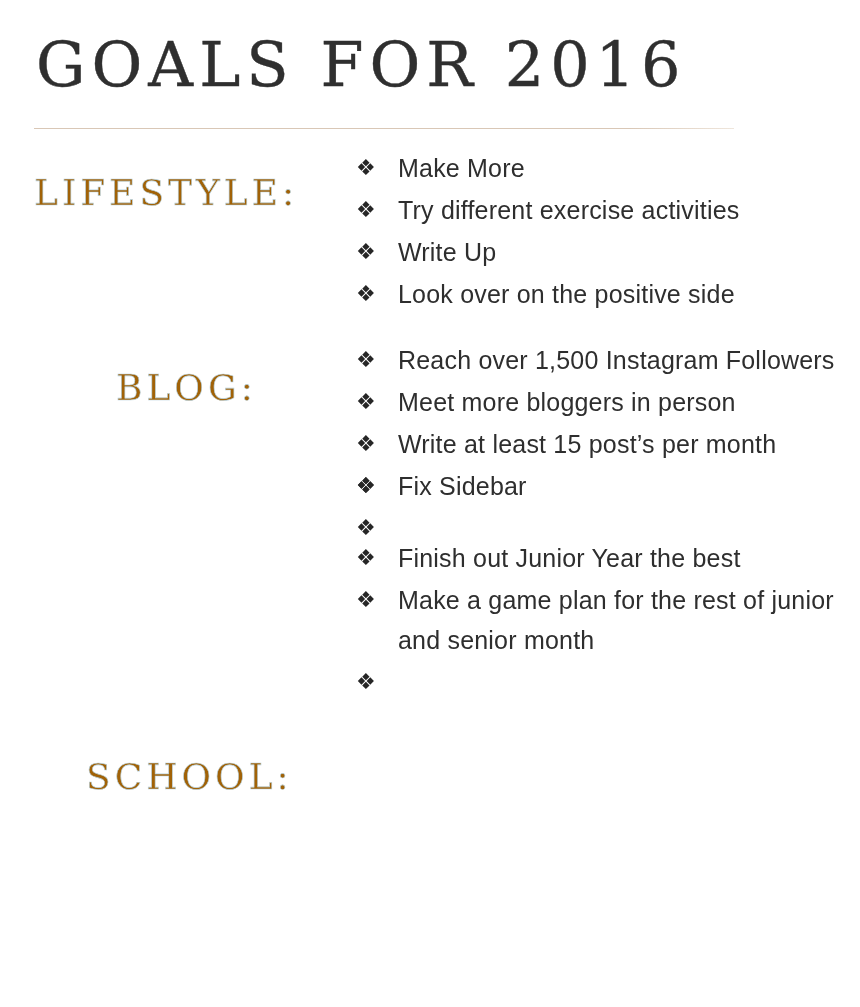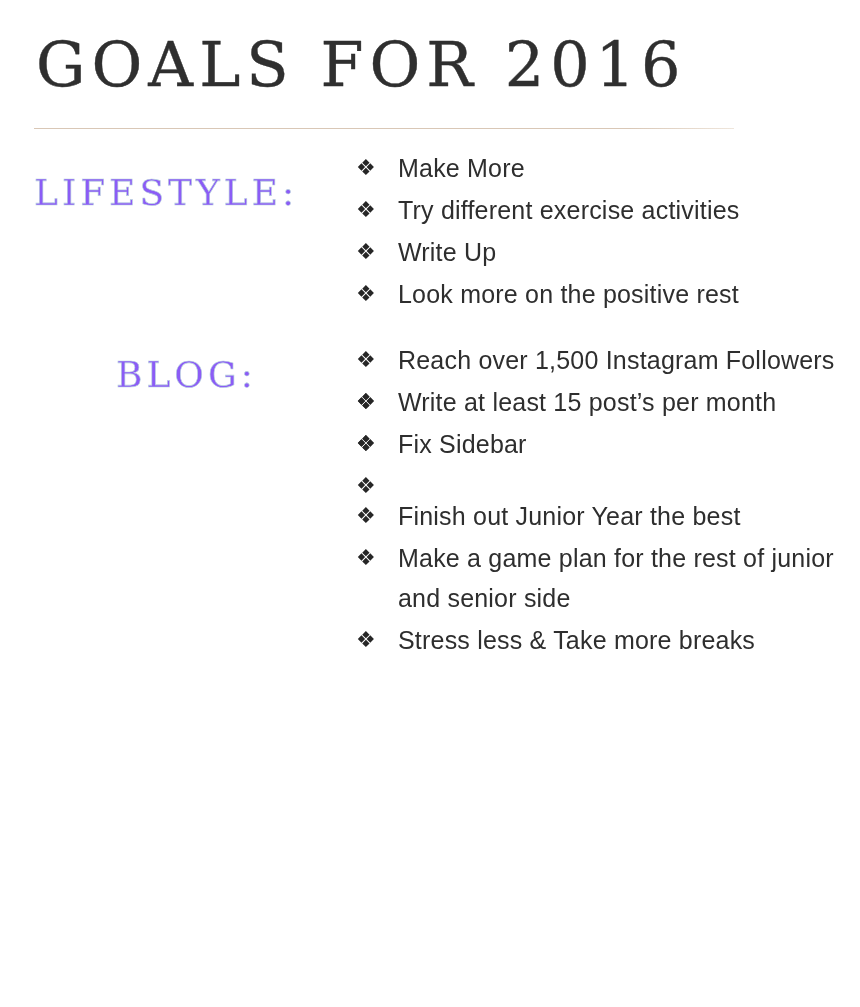--- a/index.html
+++ b/index.html
@@ -44,26 +44,26 @@
     height: 1px;
     background: linear-gradient(to right, #d9c7b6, #d9c7b6 85%, #efe6dc);
   }
 
   
   .section-head {
     position: absolute;
     font-family: "DejaVu Serif", serif;
     font-size: 36px;
     letter-spacing: 4px;
-    color: #8b5cf6;
+    color: #a16207;
     -webkit-text-stroke: 0.6px #b9d2de;
     white-space: nowrap;
   }
   .head-lifestyle { left: 34px;  top: 172px; }
-  .head-blog      { left: 116px; top: 354px; }
+  .head-blog      { left: 116px; top: 367px; }
   .head-school    { left: 86px;  top: 756px; }
 
   
   .lists {
     position: absolute;
     left: 352px;
     top: 148px;
     width: 500px;
   }
   .group { margin-bottom: 26px; }
@@ -100,45 +100,46 @@
 </head>
 <body>
 
 <div class="page">
 
   <div class="title">GOALS FOR 2016</div>
   <div class="title-rule"></div>
 
   <div class="section-head head-lifestyle">LIFESTYLE:</div>
   <div class="section-head head-blog">BLOG:</div>
+  <div class="section-head head-school">SCHOOL:</div>
 
   <div class="lists">
 
     <div class="group group-lifestyle">
       <ul class="items">
         <li><span class="bullet">❖</span><span>Make More</span></li>
         <li><span class="bullet">❖</span><span>Try different  exercise activities</span></li>
         <li><span class="bullet">❖</span><span>Write Up</span></li>
-        <li><span class="bullet">❖</span><span>Look more on the  positive rest</span></li>
+        <li><span class="bullet">❖</span><span>Look over on the  positive side</span></li>
       </ul>
     </div>
 
     <div class="group group-blog">
       <ul class="items">
         <li><span class="bullet">❖</span><span>Reach over 1,500 Instagram Followers</span></li>
-        <li><span class="bullet">❖</span></li>
+        <li><span class="bullet">❖</span><span>Meet more bloggers  in person</span></li>
         <li><span class="bullet">❖</span><span>Write at least 15 post’s per month</span></li>
         <li><span class="bullet">❖</span></li>
         <li><span class="bullet">❖</span><span>Fix Sidebar</span></li>
         <li><span class="bullet">❖</span></li>
       </ul>
     </div>
 
     <div class="group group-school">
       <ul class="items">
         <li><span class="bullet">❖</span><span>Finish out Junior  Year the best</span></li>
-        <li><span class="bullet">❖</span><span>Make a game plan for the rest of junior and senior  side</span></li>
-        <li><span class="bullet">❖</span><span>Stress less &amp; Take more breaks</span></li>
+        <li><span class="bullet">❖</span><span>Make a game plan for the rest of junior and senior  month</span></li>
+        <li><span class="bullet">❖</span></li>
       </ul>
     </div>
 
   </div>
 </div>
 
 </body></html>

